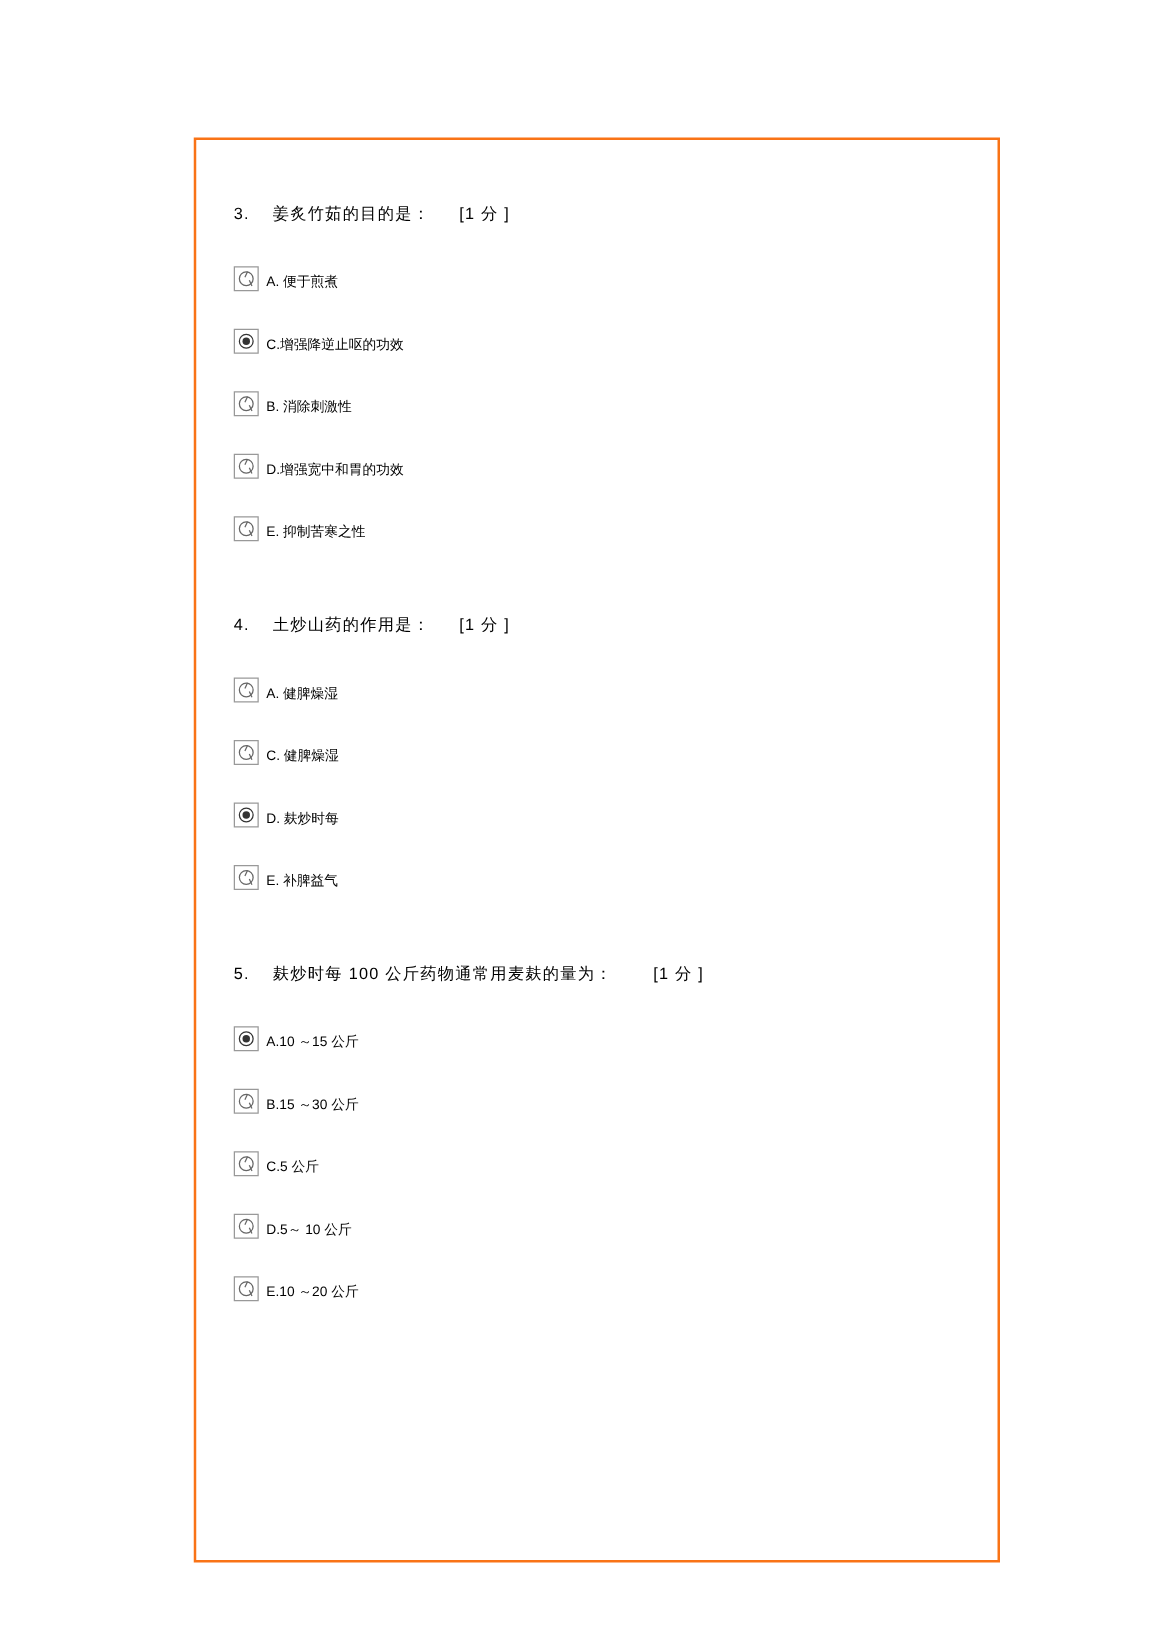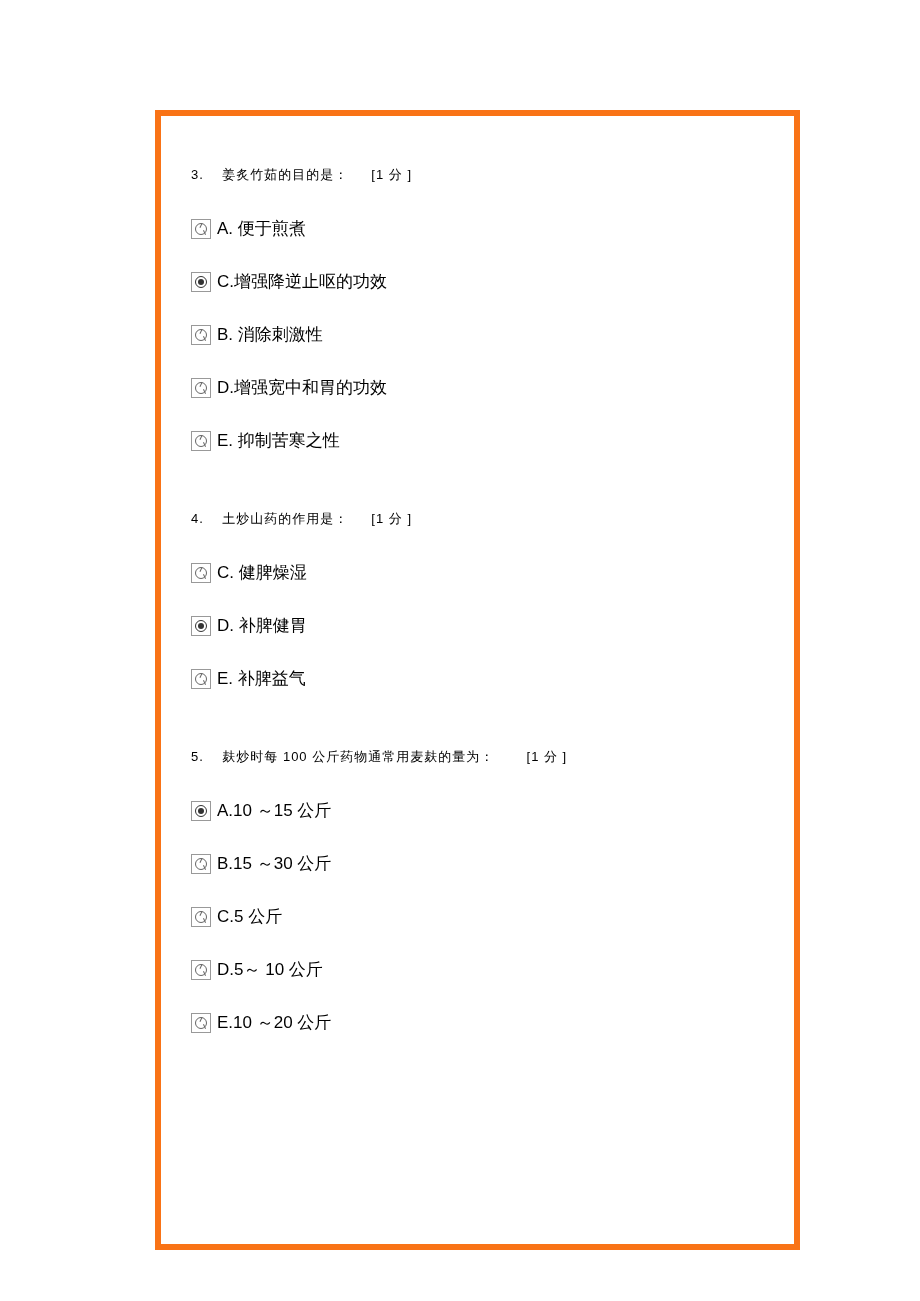--- a/index.html
+++ b/index.html
@@ -9,21 +9,21 @@
     }
     body {
       font-family: "Microsoft YaHei", Arial, sans-serif;
       font-size: 14px;
       color: #000;
       background: #fff;
       width: 920px;
       padding: 0;
     }
     .page-border {
-      border: 6px solid #f97316;
+      border: 2px solid #f97316;
       margin: 110px 120px 30px 155px;
       padding: 50px 30px 40px 30px;
       min-height: 1140px;
     }
     .question {
       margin-bottom: 58px;
     }
     .question:last-child {
       margin-bottom: 12px;
     }
@@ -38,21 +38,21 @@
     .question-stem {
       display: inline;
     }
     .score-mark {
       display: inline;
     }
     .option {
       display: flex;
       align-items: center;
       margin-bottom: 30px;
-      font-size: 17px;
+      font-size: 11px;
     }
     .option:last-child {
       margin-bottom: 0;
       align-items: center;
     }
     .radio-box {
       width: 20px;
       height: 20px;
       border: 1px solid #999;
       display: flex;
@@ -154,29 +154,35 @@
   <div class="question">
     <div class="question-text">
       <span class="question-number">4.</span>&nbsp;&nbsp;&nbsp;
       <span class="question-stem">土炒山药的作用是：</span>&nbsp;&nbsp;&nbsp;&nbsp;
       <span class="score-mark">[1   分 ]</span>
     </div>
     <div class="option">
       <div class="radio-box">
           <div class="radio-circle radio-unchecked"></div>
         </div>
+      <span class="option-label">A. 健脾燥湿</span>
+    </div>
+    <div class="option">
+      <div class="radio-box">
+          <div class="radio-circle radio-unchecked"></div>
+        </div>
       <span class="option-label">C. 健脾燥湿</span>
     </div>
     <div class="option">
       <div class="radio-box">
           <div class="radio-circle radio-checked">
             <div class="radio-dot"></div>
           </div>
         </div>
-      <span class="option-label">D. 补脾健胃</span>
+      <span class="option-label">D. 麸炒时每</span>
     </div>
     <div class="option">
       <div class="radio-box">
           <div class="radio-circle radio-unchecked"></div>
         </div>
       <span class="option-label">E. 补脾益气</span>
     </div>
   </div>
 
   <div class="question">

